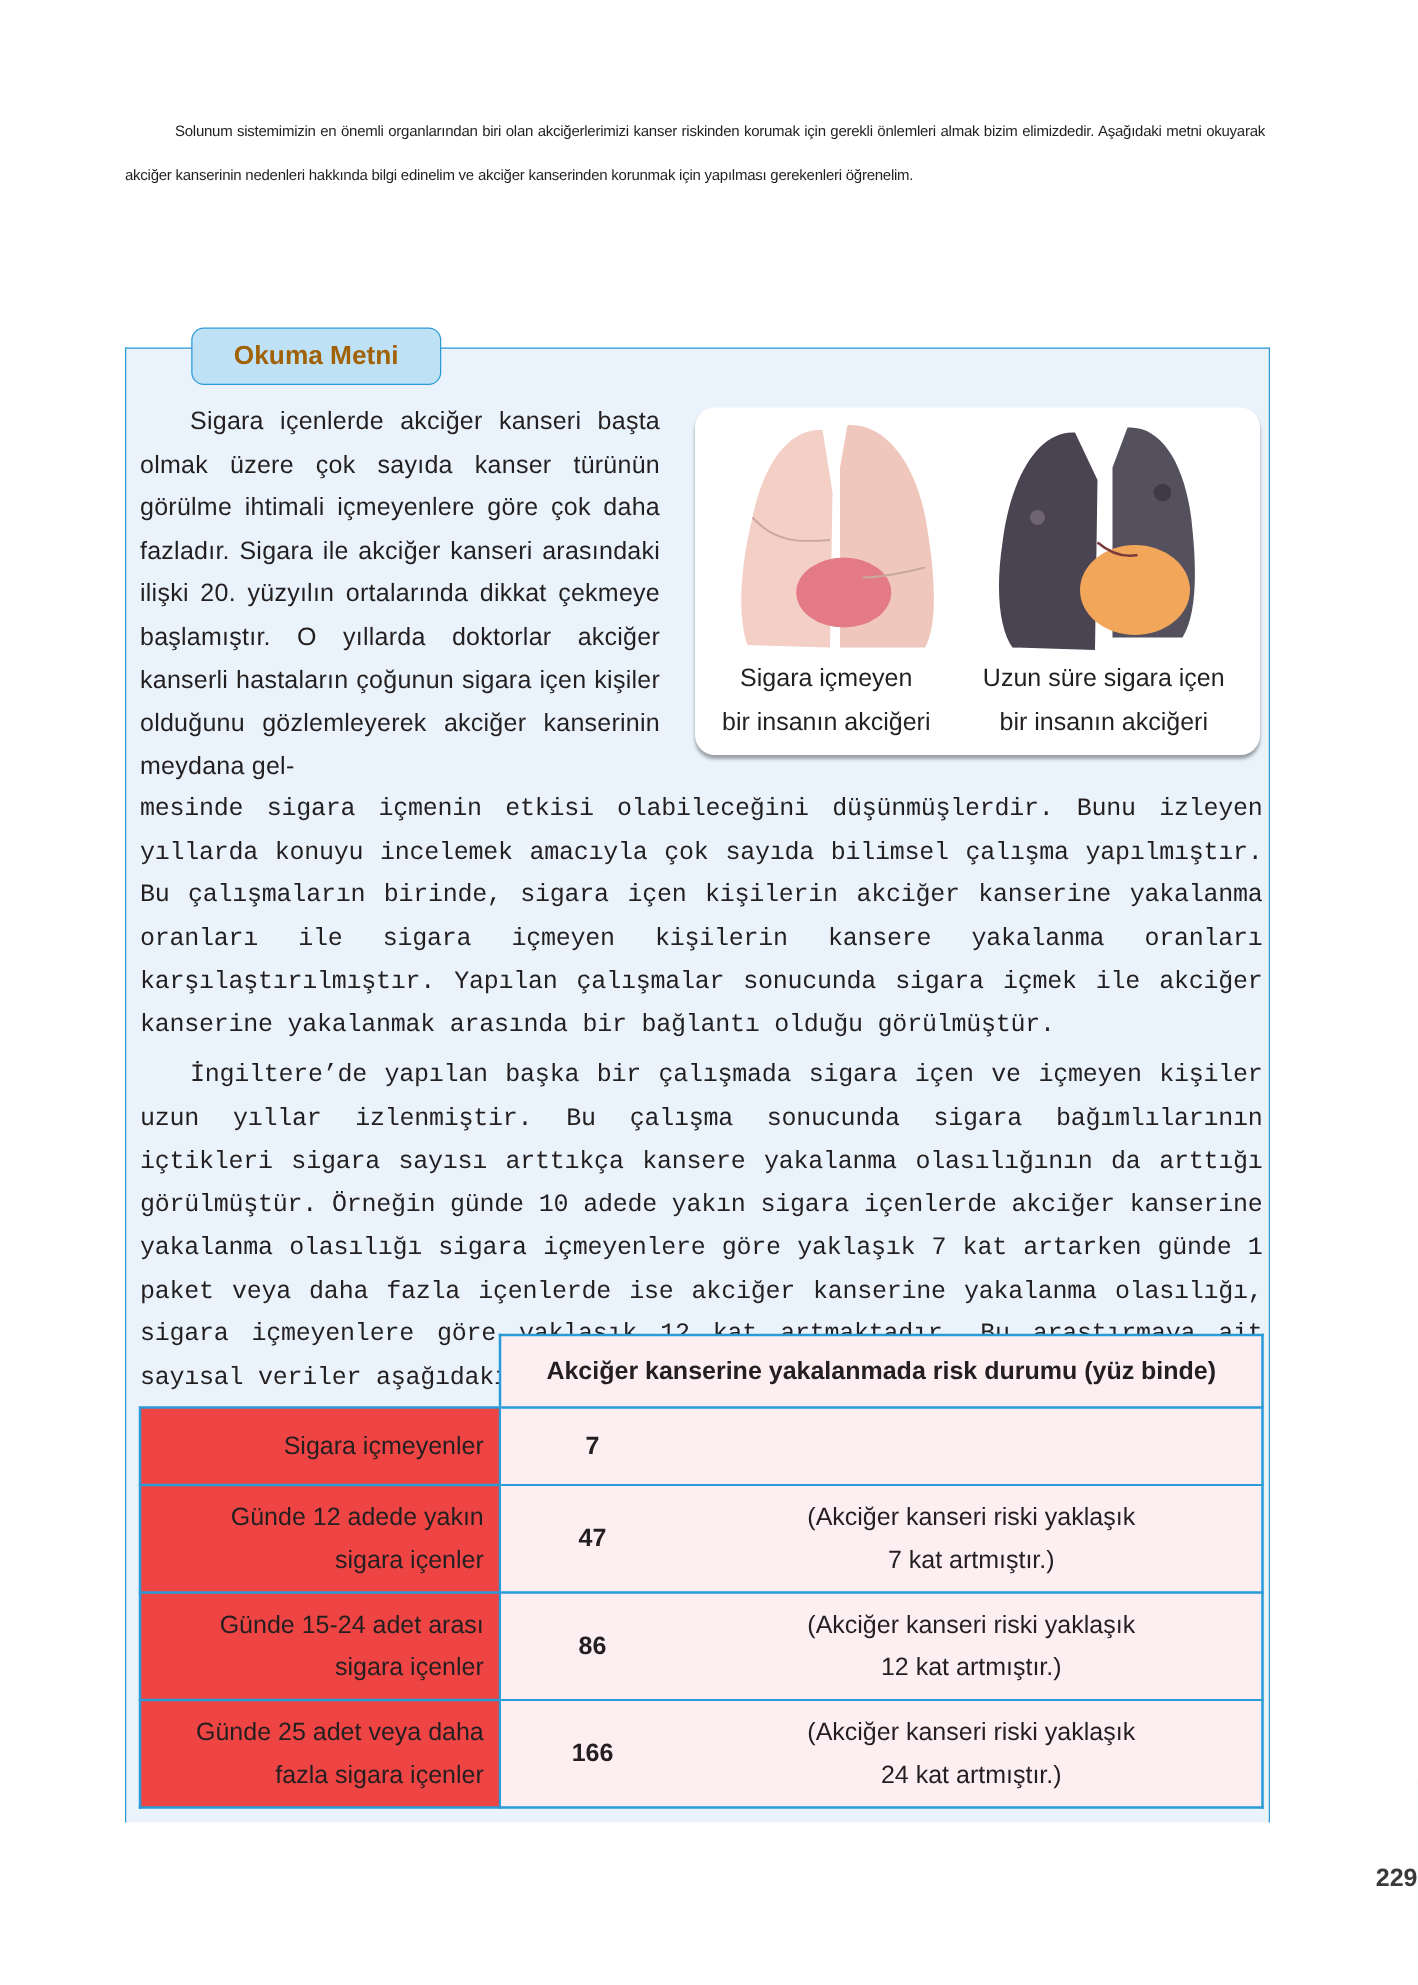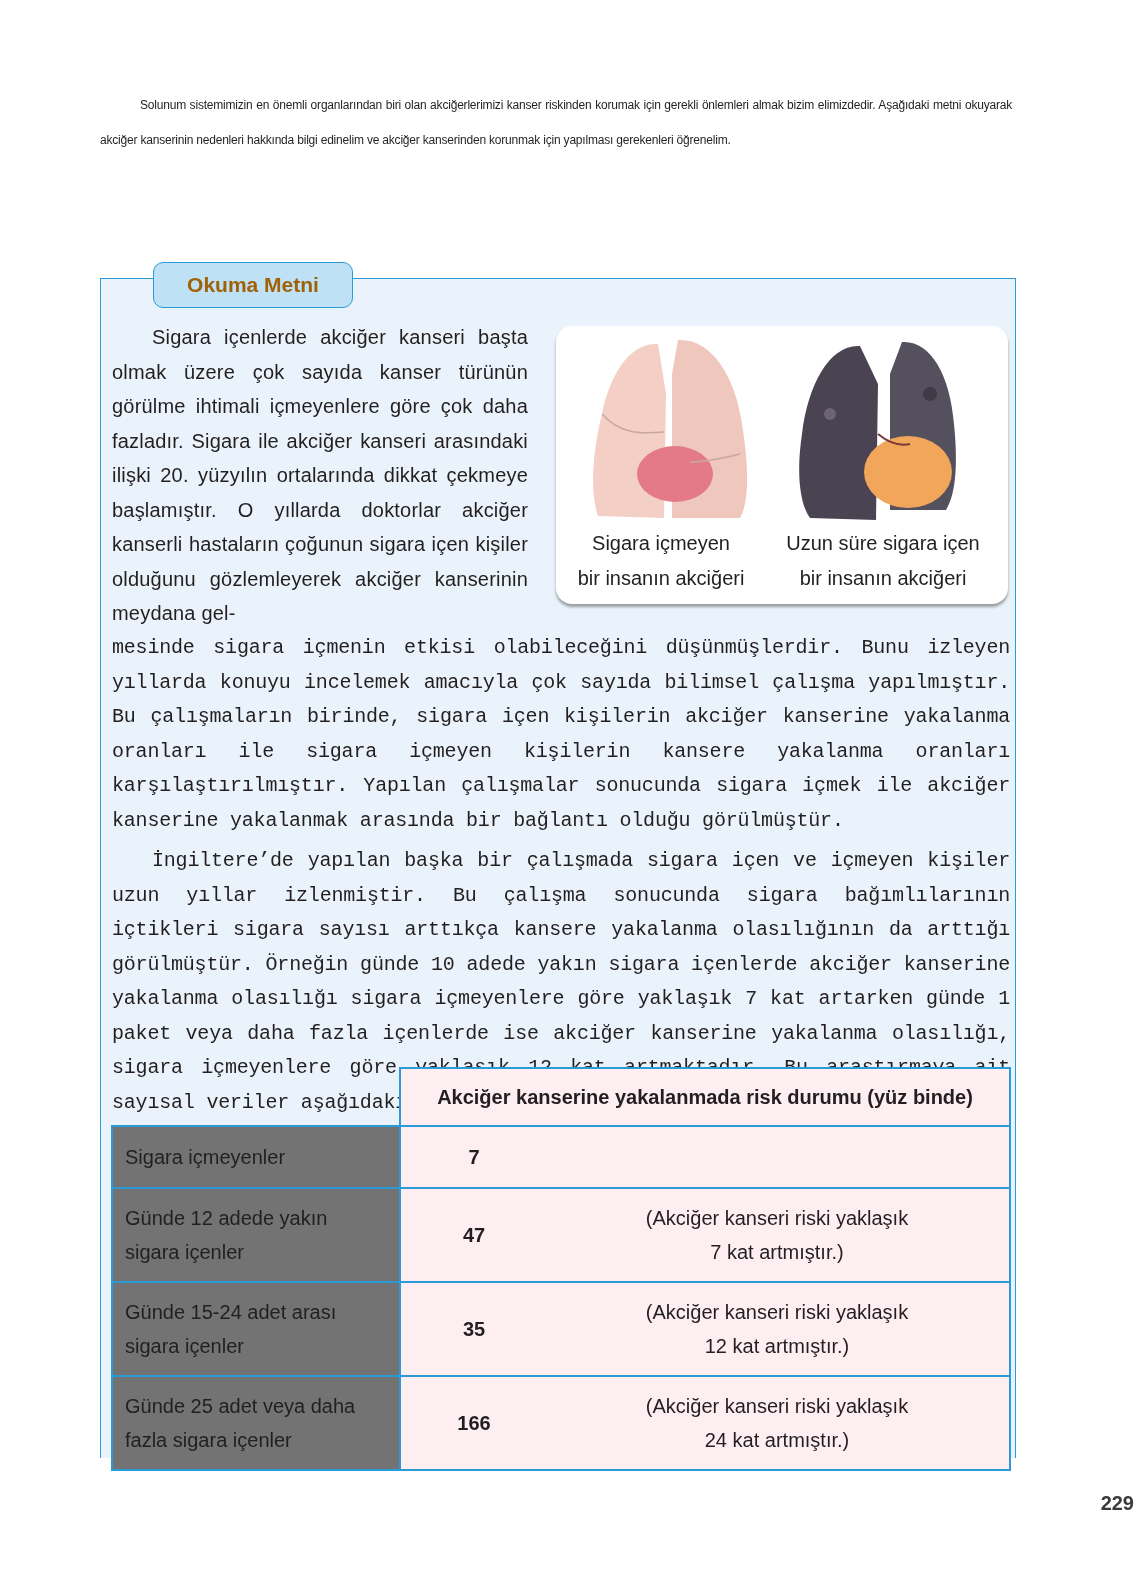--- a/index.html
+++ b/index.html
@@ -30,21 +30,21 @@
   .lung-right { left: 234px; }
   .caption { position: absolute; top: 200px; width: 210px; text-align: center;
              font-size: 20px; line-height: 35px; }
   .cap-left { left: 0px; }
   .cap-right { left: 222px; }
   table.risk { position: absolute; left: 111px; top: 1067px; border-collapse: collapse;
                font-size: 20px; }
   table.risk td { border: 2.5px solid #2a9bd7; box-sizing: border-box; }
   .empty-corner { border: none !important; border-bottom: 2.5px solid #2a9bd7 !important; background: transparent; }
   .head { background: #fdeef2; font-weight: bold; height: 58px; text-align: center; padding: 0 20px; }
-  .label { background: #737373; width: 288px; padding: 12px 12px; line-height: 34px; }
+  .label { background: #ef4444; width: 288px; padding: 0 12px; line-height: 34px; text-align: right; }
   .val { background: #fdeef2; width: 610px; position: relative; }
   .val-inner { display: flex; align-items: center; }
   .num { width: 144px; text-align: center; font-weight: bold; }
   .note { flex: 1; text-align: center; line-height: 34px; }
   .r1 { height: 62px; } .r2, .r3, .r4 { height: 86px; }
   .page-num { position: absolute; left: 0; width: 1134px; top: 1492px; text-align: right;
               font-weight: bold; font-size: 20px; color: #3a3a3a; }
 </style>
 </head>
 <body>
@@ -123,21 +123,21 @@
           </div>
         </td>
   </tr>
   <tr class="r3">
     <td class="label">
           <div>Günde 15-24 adet arası</div>
           <div>sigara içenler</div>
         </td>
     <td class="val">
           <div class="val-inner">
-            <span class="num">35</span>
+            <span class="num">86</span>
             <span class="note">
               <div>(Akciğer kanseri riski yaklaşık</div>
               <div>12 kat artmıştır.)</div>
             </span>
           </div>
         </td>
   </tr>
   <tr class="r4">
     <td class="label">
           <div>Günde 25 adet veya daha</div>

